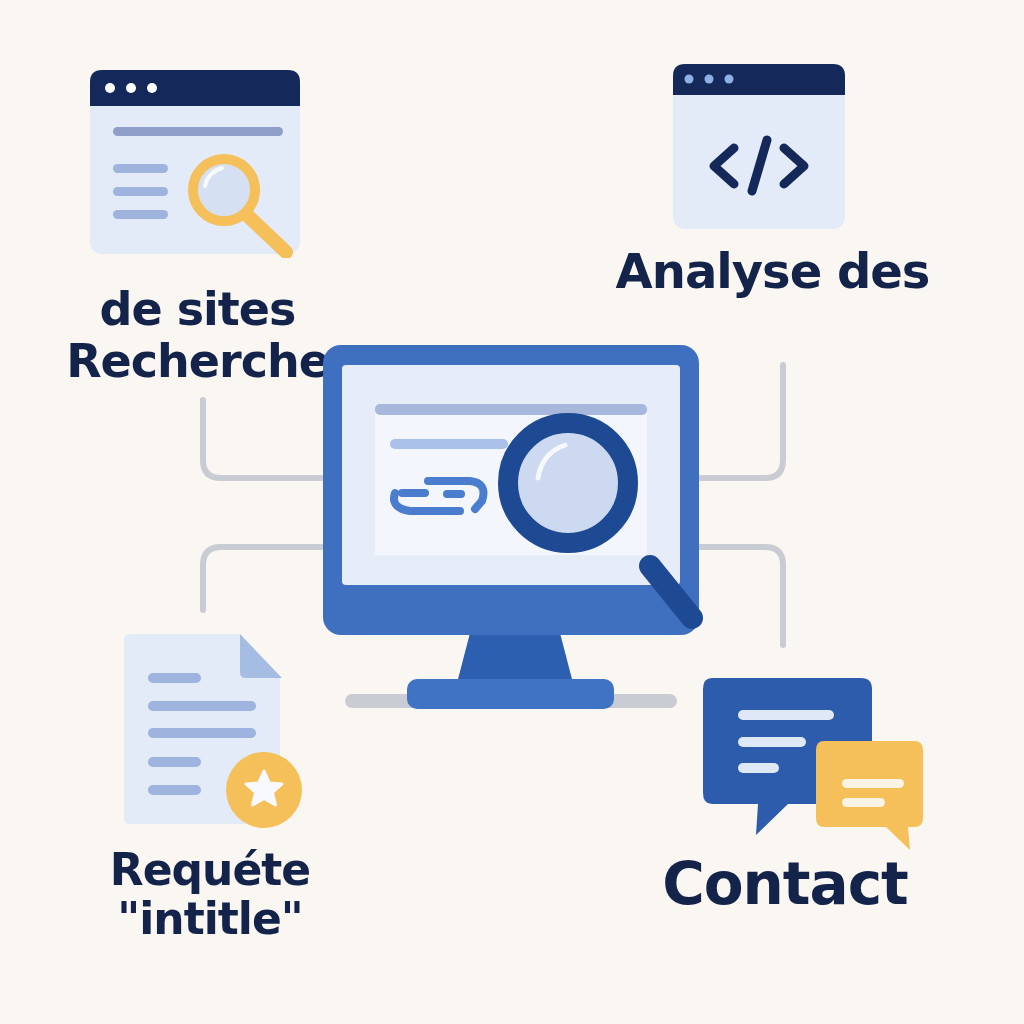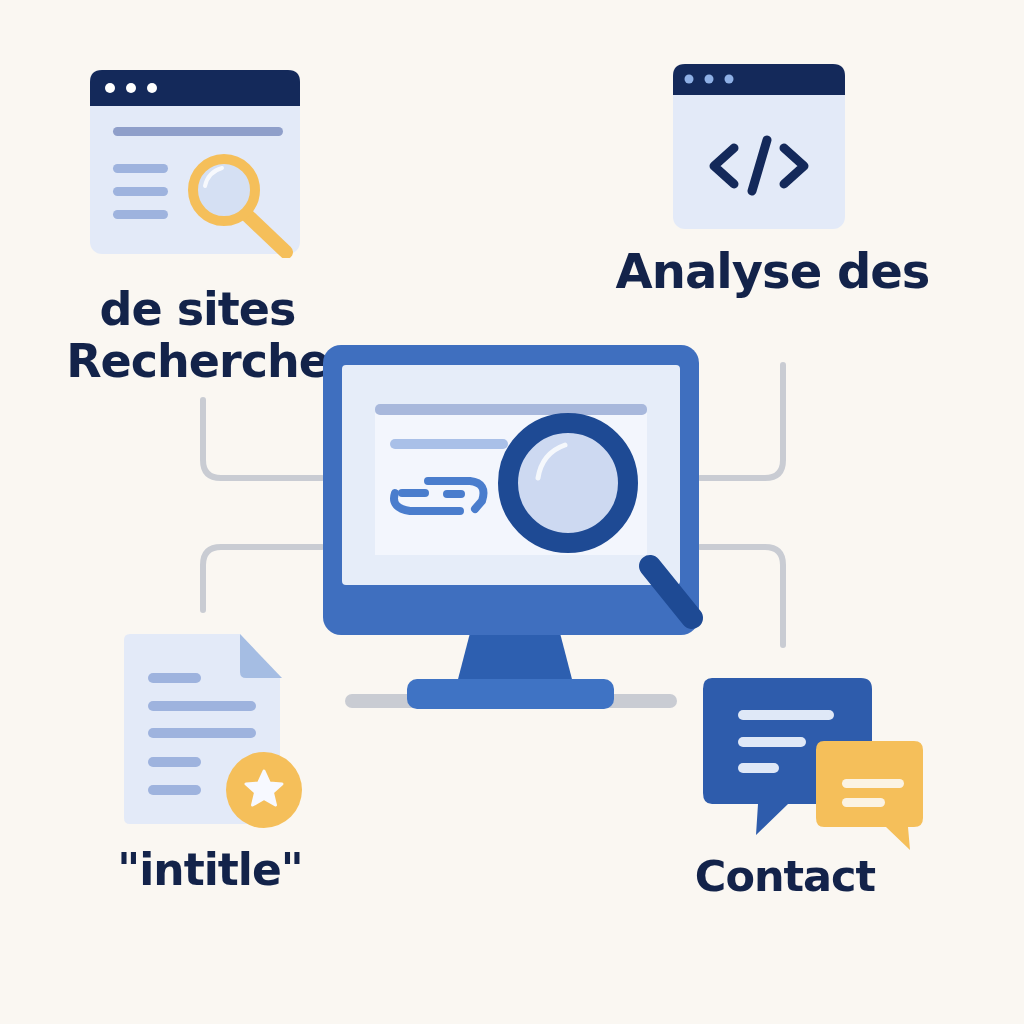--- a/index.html
+++ b/index.html
@@ -89,29 +89,30 @@
     <rect x="28" y="43" width="53" height="10" rx="5" fill="#9eb3de"></rect>
     <rect x="28" y="71" width="108" height="10" rx="5" fill="#9eb3de"></rect>
     <rect x="28" y="98" width="108" height="10" rx="5" fill="#9eb3de"></rect>
     <rect x="28" y="127" width="53" height="10" rx="5" fill="#9eb3de"></rect>
     <rect x="28" y="155" width="53" height="10" rx="5" fill="#9eb3de"></rect>
     <circle cx="144" cy="160" r="38" fill="#f5bf5a"></circle>
     <path d="M144 141 L149.5 153 L162 154 L152.5 162.5 L155.5 175 L144 168.5 L132.5 175 L135.5 162.5 L126 154 L138.5 153 Z" fill="#f7f9ff" stroke="#f7f9ff" stroke-width="3" stroke-linejoin="round"></path>
   </svg>
 </div>
 <div class="label" style="left:90px;top:845px;width:240px;font-size:44px;">
+  <div>Requéte</div>
   <div>"intitle"</div>
 </div>
 
 <div class="abs" style="left:700px;top:675px;width:225px;height:180px;">
   <svg width="225" height="180" viewBox="0 0 225 180">
     <path d="M12 3 H161 Q172 3 172 14 V118 Q172 129 161 129 H88 L56 160 L58 129 H12 Q3 129 3 118 V14 Q3 3 12 3 Z" fill="#2e5cac"></path>
     <rect x="38" y="35" width="96" height="10" rx="5" fill="#dfe8f7"></rect>
     <rect x="38" y="62" width="68" height="10" rx="5" fill="#dfe8f7"></rect>
     <rect x="38" y="88" width="41" height="10" rx="5" fill="#dfe8f7"></rect>
     <path d="M124 66 H214 Q223 66 223 75 V143 Q223 152 214 152 H208 L210 175 L186 152 H124 Q116 152 116 143 V75 Q116 66 124 66 Z" fill="#f5bf5a"></path>
     <rect x="142" y="104" width="62" height="9" rx="4.5" fill="#fbf3e3"></rect>
     <rect x="142" y="123" width="43" height="9" rx="4.5" fill="#fbf3e3"></rect>
   </svg>
 </div>
-<div class="label" style="left:640px;top:852px;width:290px;font-size:43px;">
+<div class="label" style="left:640px;top:852px;width:290px;font-size:58px;">
   <div>Contact</div>
 </div>
 
 </body></html>

